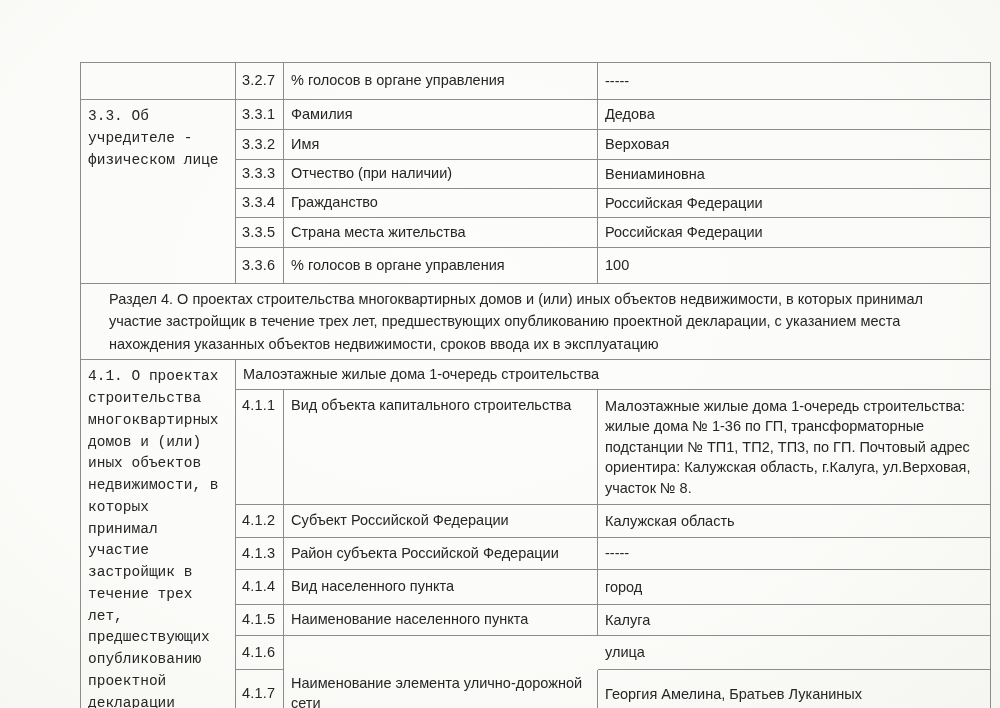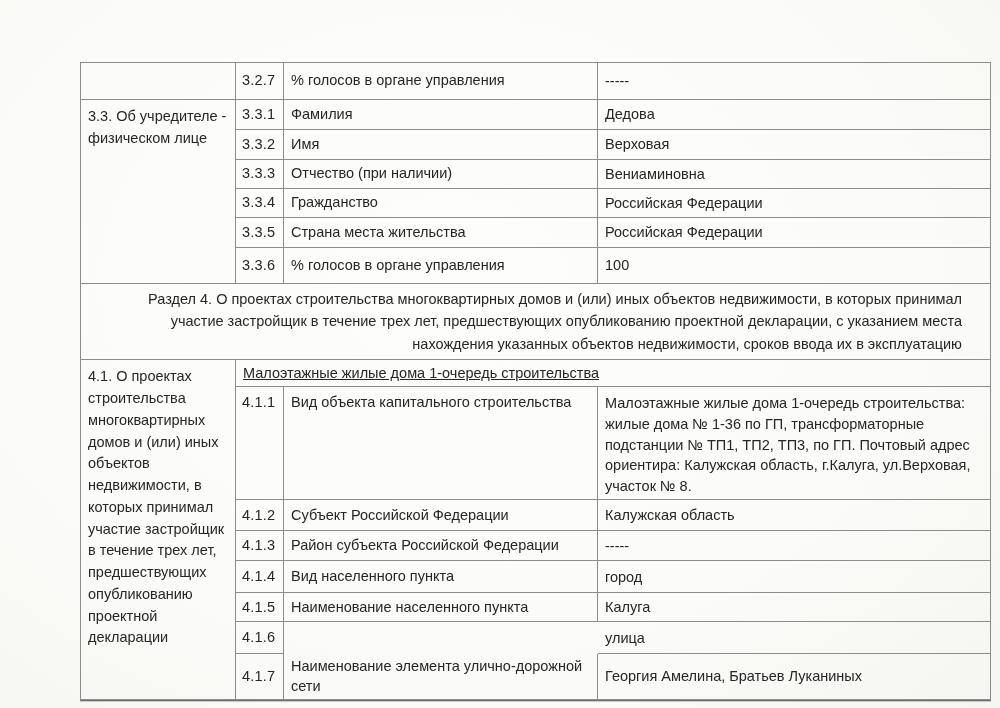--- a/index.html
+++ b/index.html
@@ -36,29 +36,29 @@
   }
   .cell{
     border-right:1px solid var(--line);
     border-bottom:1px solid var(--line);
     padding:3px 8px 3px 7px;
     display:flex;
     align-items:center;
   }
   .cell.top{align-items:flex-start;padding-top:6px;}
   .num{padding-left:6px;padding-right:2px;letter-spacing:.2px;}
-  .label-cell{line-height:1.5;}
+  .label-cell{line-height:1.5;font-family:Liberation Mono, monospace;}
   .span-head{
     grid-column:1 / -1;
     justify-content:center;
-    text-align:right;
+    text-align:left;
     padding:4px 28px;
     line-height:1.55;
   }
-  .sub-head{grid-column:2 / -1;text-decoration:underline;}
+  .sub-head{grid-column:2 / -1;}
   .value-cell{line-height:1.42;}
 </style>
 </head>
 <body>
 
 <div class="doc-table">
 
   <div class="cell" style="grid-column:1;grid-row:1"></div>
   <div class="cell num" style="grid-column:2;grid-row:1">3.2.7</div>
   <div class="cell" style="grid-column:3;grid-row:1">% голосов в органе управления</div>

